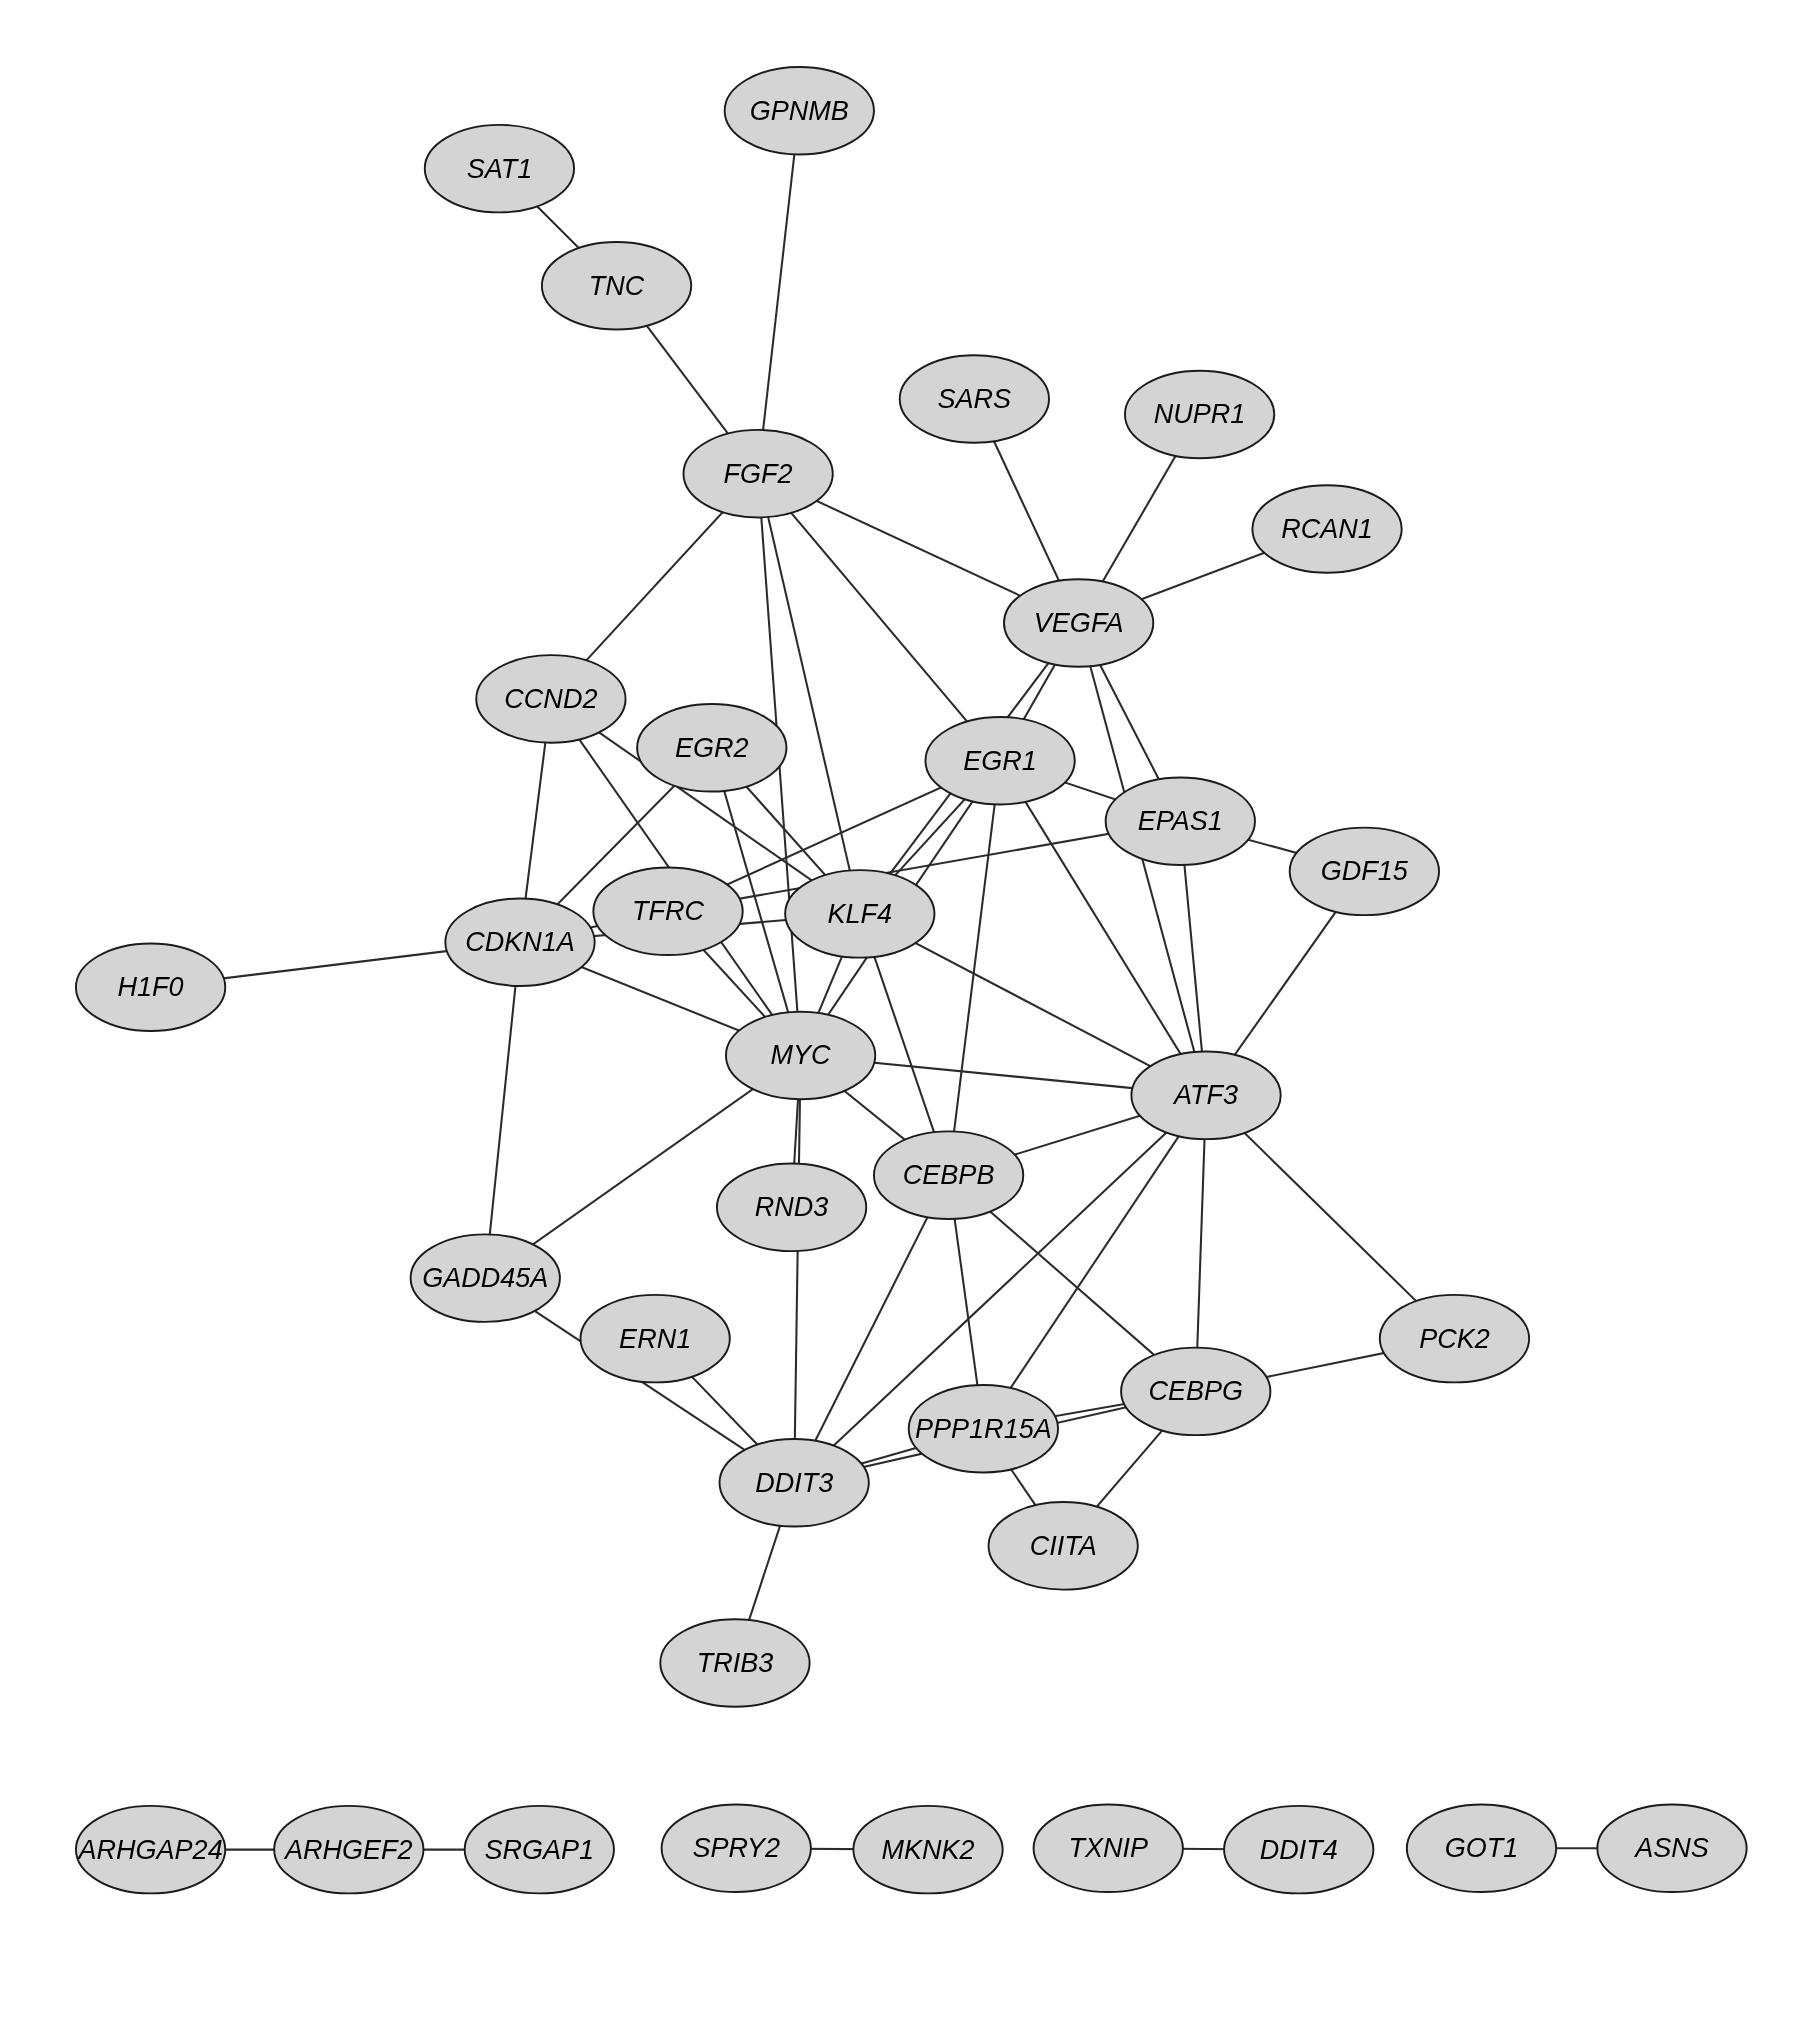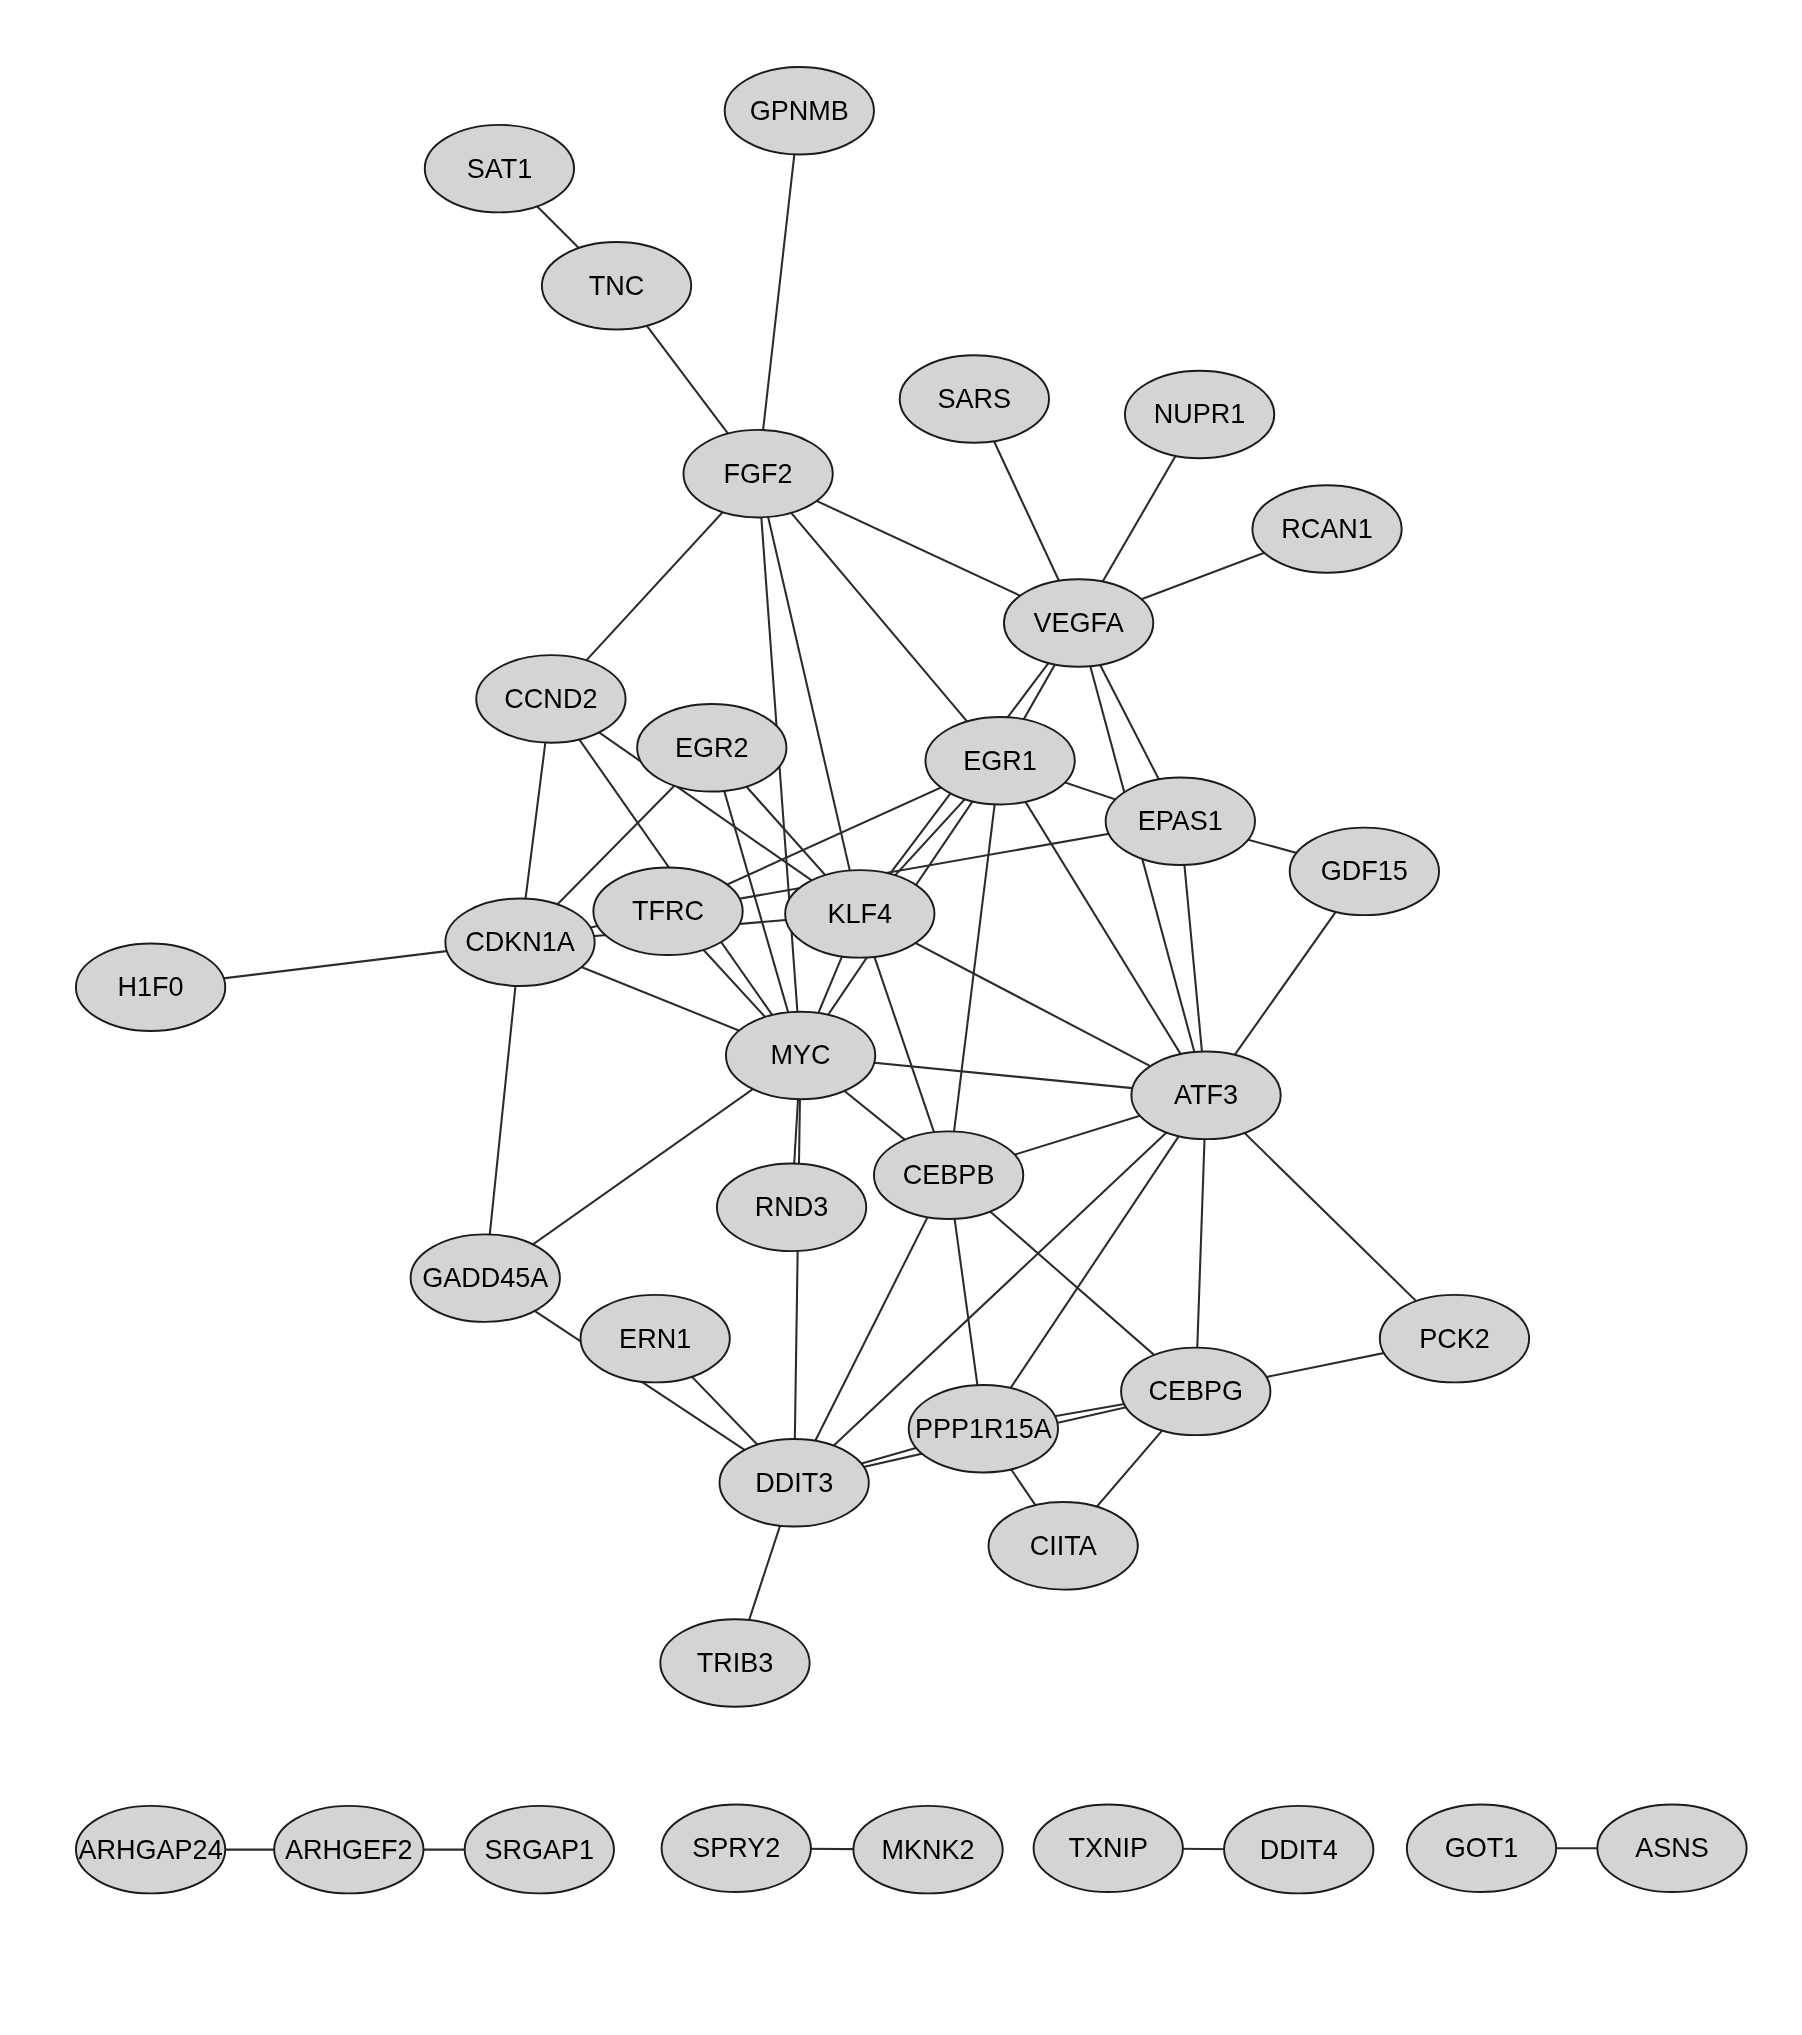--- a/index.html
+++ b/index.html
@@ -4,20 +4,21 @@
 <style>
   html, body {
     margin: 0;
     padding: 0;
     background: #ffffff;
     font-family: "Liberation Sans", "DejaVu Sans", sans-serif;
   }
   .graph-wrap {
     width: 100%;
     background: #eab308;
+    font-style: italic;
   }
   svg {
     display: block;
     width: 100%;
     height: auto;
     background: #ffffff;
   }
   .edge-line {
     fill: none;
   }

